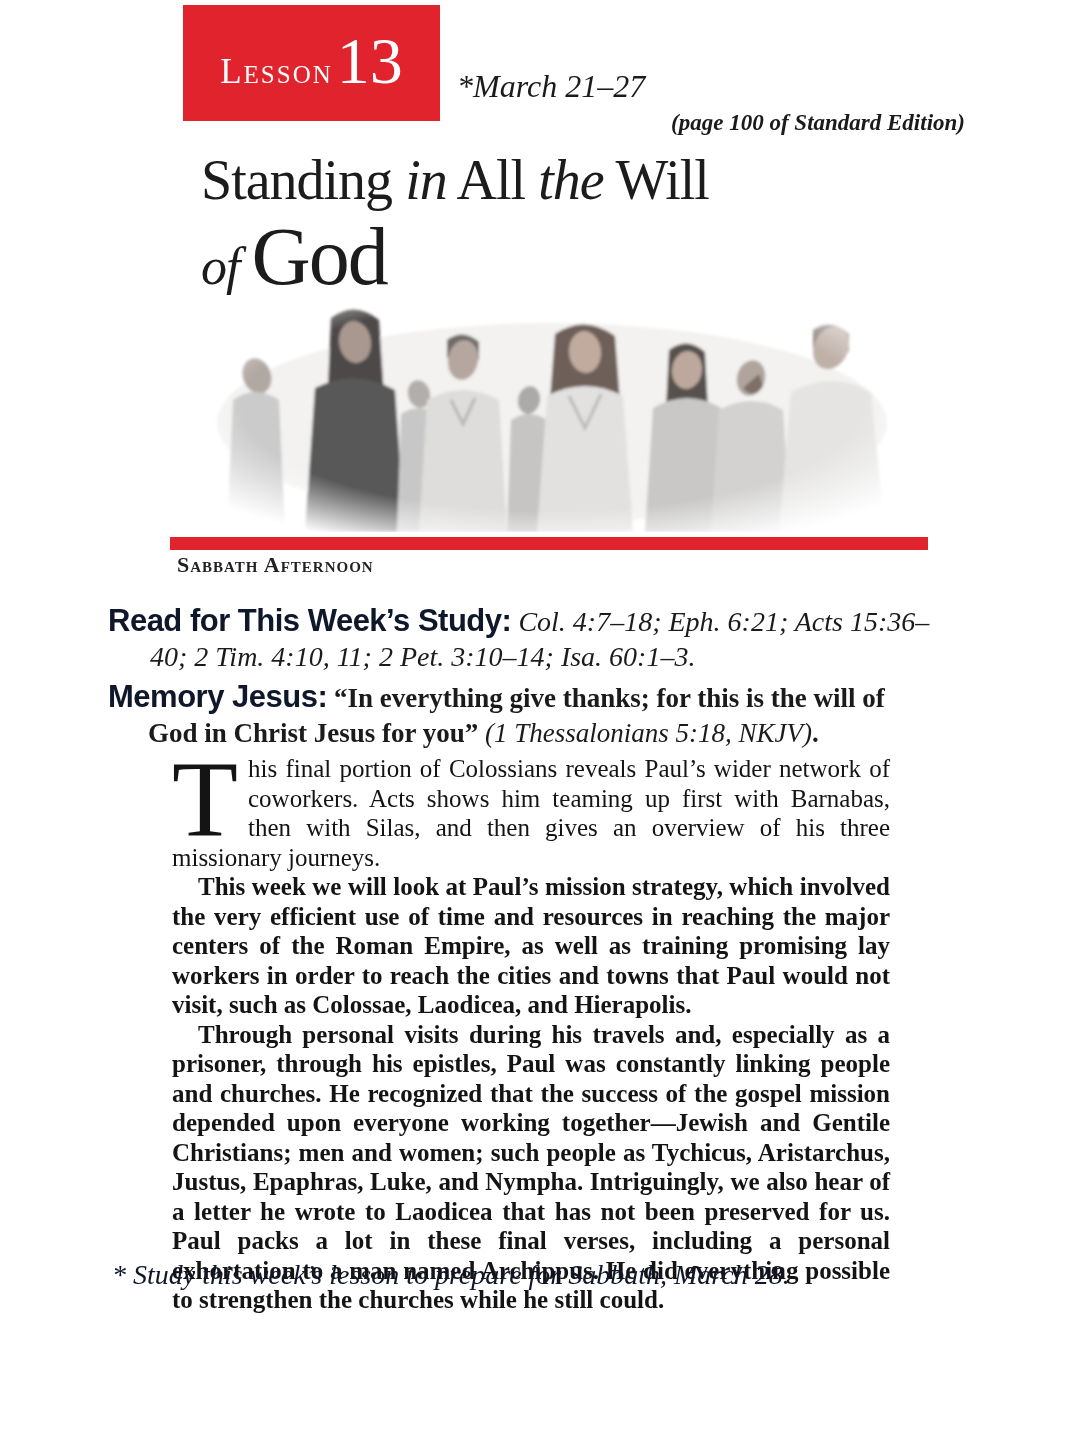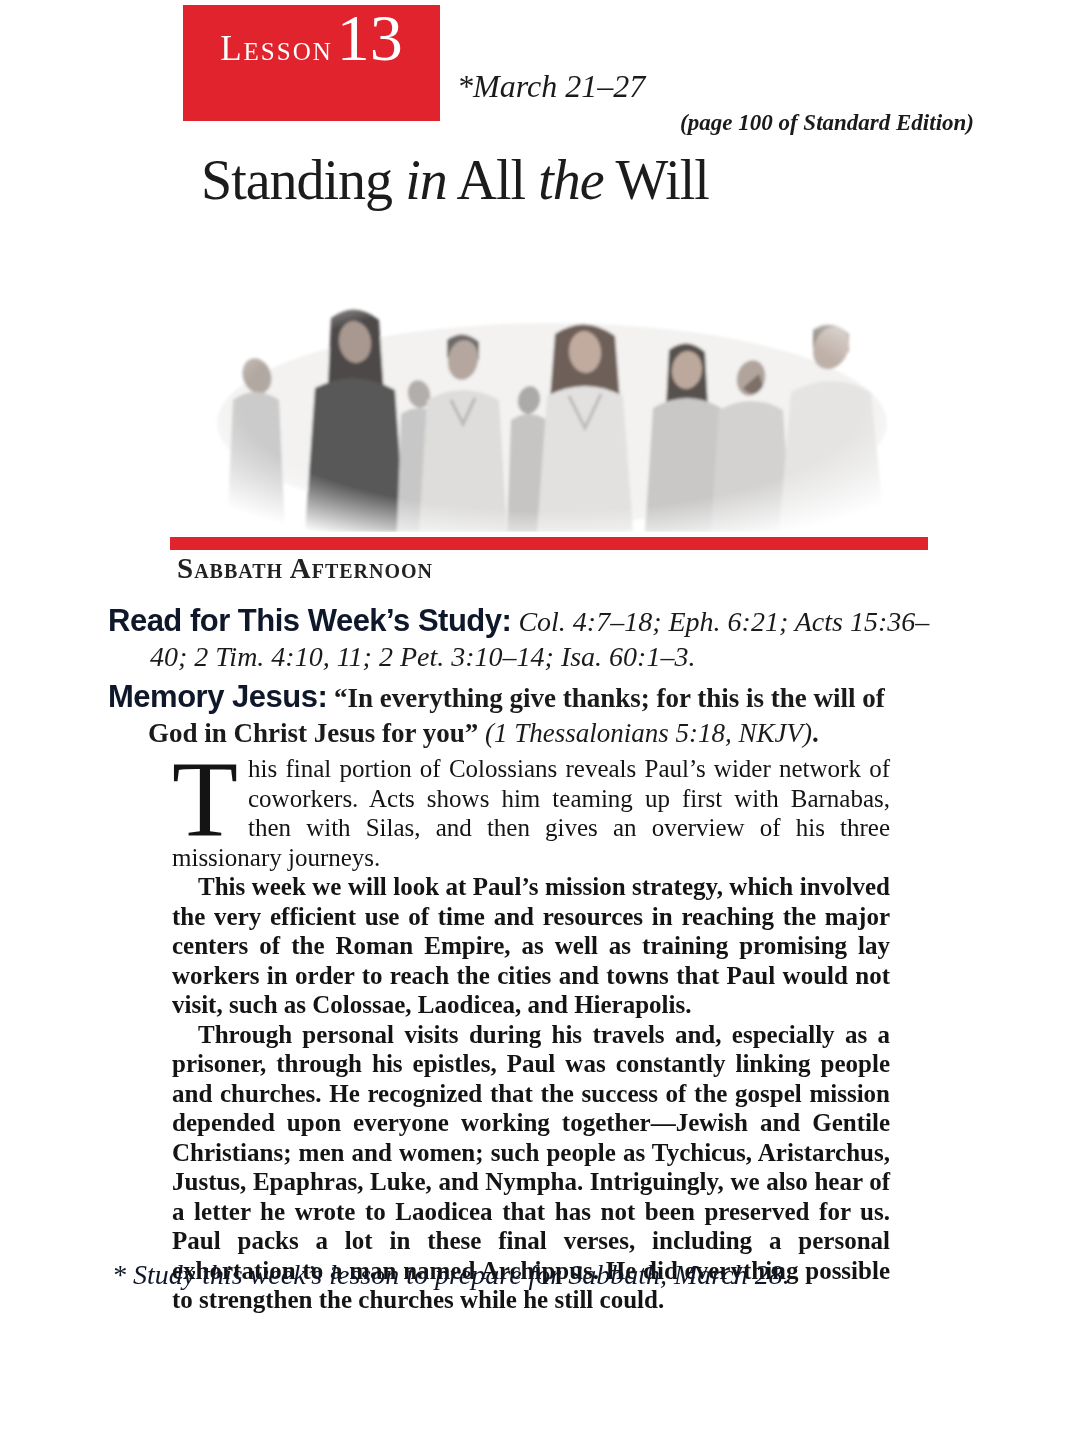--- a/index.html
+++ b/index.html
@@ -11,21 +11,21 @@
     background:#ffffff;
     font-family:"Liberation Serif", serif;
     color:#1b1b1b;
     overflow:hidden;
   }
   
   .lesson-box {
     position:absolute; left:183px; top:5px;
     width:257px; height:116px;
     background:#e0232c;
-    display:flex; align-items:flex-start; justify-content:center;
+    display:flex; align-items:center; justify-content:center;
     padding-bottom:4px;
   }
   .lesson-box .inner { display:flex; align-items:baseline; }
   .lesson-label {
     color:#ffffff;
     font-variant:small-caps;
     font-size:35px;
     letter-spacing:2px;
   }
   .lesson-number {
@@ -33,21 +33,21 @@
     font-size:66px;
     margin-left:4px;
     font-weight:400;
     line-height:1;
   }
   .date-range {
     position:absolute; left:457px; top:68px;
     font-style:italic; font-size:32px; color:#1b1b1b;
   }
   .page-ref {
-    position:absolute; right:106px; top:110px;
+    position:absolute; right:115px; top:110px;
     font-weight:bold; font-style:italic; font-size:23px; color:#1b1b1b;
   }
   
   .title {
     position:absolute; left:165px; top:152px;
     color:#1c1c1c; line-height:1.02; letter-spacing:-1px;margin-left:36px;
   }
   .title-line1 { font-size:56px; }
   .title-line1 .it { font-style:italic; }
   .title-line2 { margin-top:6px; }
@@ -59,21 +59,21 @@
     width:715px; height:244px;
   }
   
   .red-rule {
     position:absolute; left:170px; top:537px;
     width:758px; height:13px; background:#e0232c;
   }
   
   .sabbath-heading {
     position:absolute; left:177px; top:552px;
-    font-weight:bold; font-size:29px;
+    font-weight:bold; font-size:22px;
     font-variant:small-caps; letter-spacing:1px;
     color:#222222;
   }
   .read-block {
     position:absolute; left:108px; top:602px; width:824px;
     padding-left:42px; text-indent:-42px;
     font-size:28px; line-height:1.22;
   }
   .red-label {
     font-family:"Liberation Sans", sans-serif;
@@ -117,20 +117,21 @@
     <div class="inner">
       <span class="lesson-label">Lesson</span>
       <span class="lesson-number">13</span>
     </div>
   </div>
   <div class="date-range">*March 21–27</div>
   <div class="page-ref">(page 100 of Standard Edition)</div>
 
   <div class="title">
     <div class="title-line1"><span>Standing </span><span class="it">in</span><span> All </span><span class="it">the</span><span> Will</span></div>
+    <div class="title-line2"><span class="title-of">of </span><span class="title-god">God</span></div>
   </div>
 
   <svg class="illustration" viewBox="0 0 715 244" aria-hidden="true">
     <defs>
       <radialGradient id="fadeGrad" cx="50%" cy="48%" r="62%">
         <stop offset="0%" stop-color="#ffffff"></stop>
         <stop offset="70%" stop-color="#ffffff"></stop>
         <stop offset="100%" stop-color="#000000"></stop>
       </radialGradient>
       <mask id="fade">

